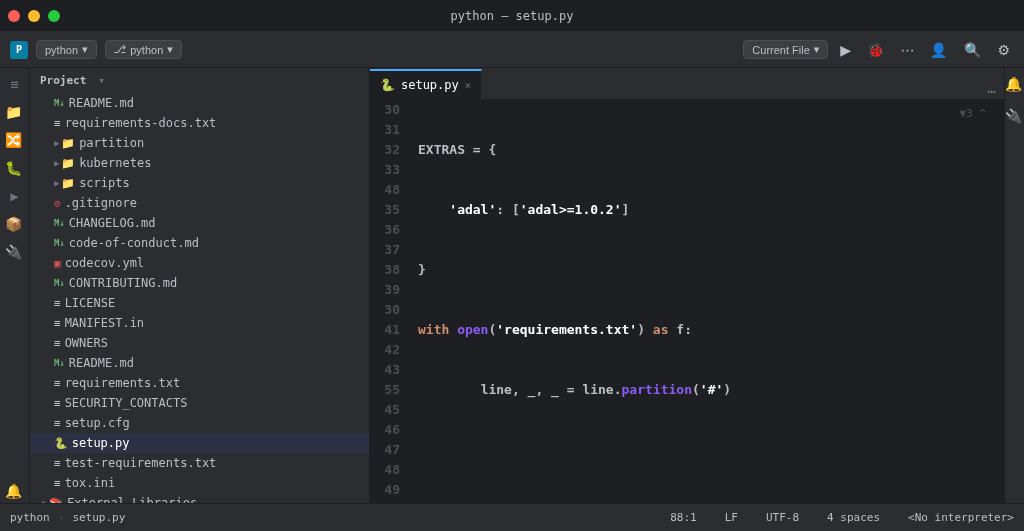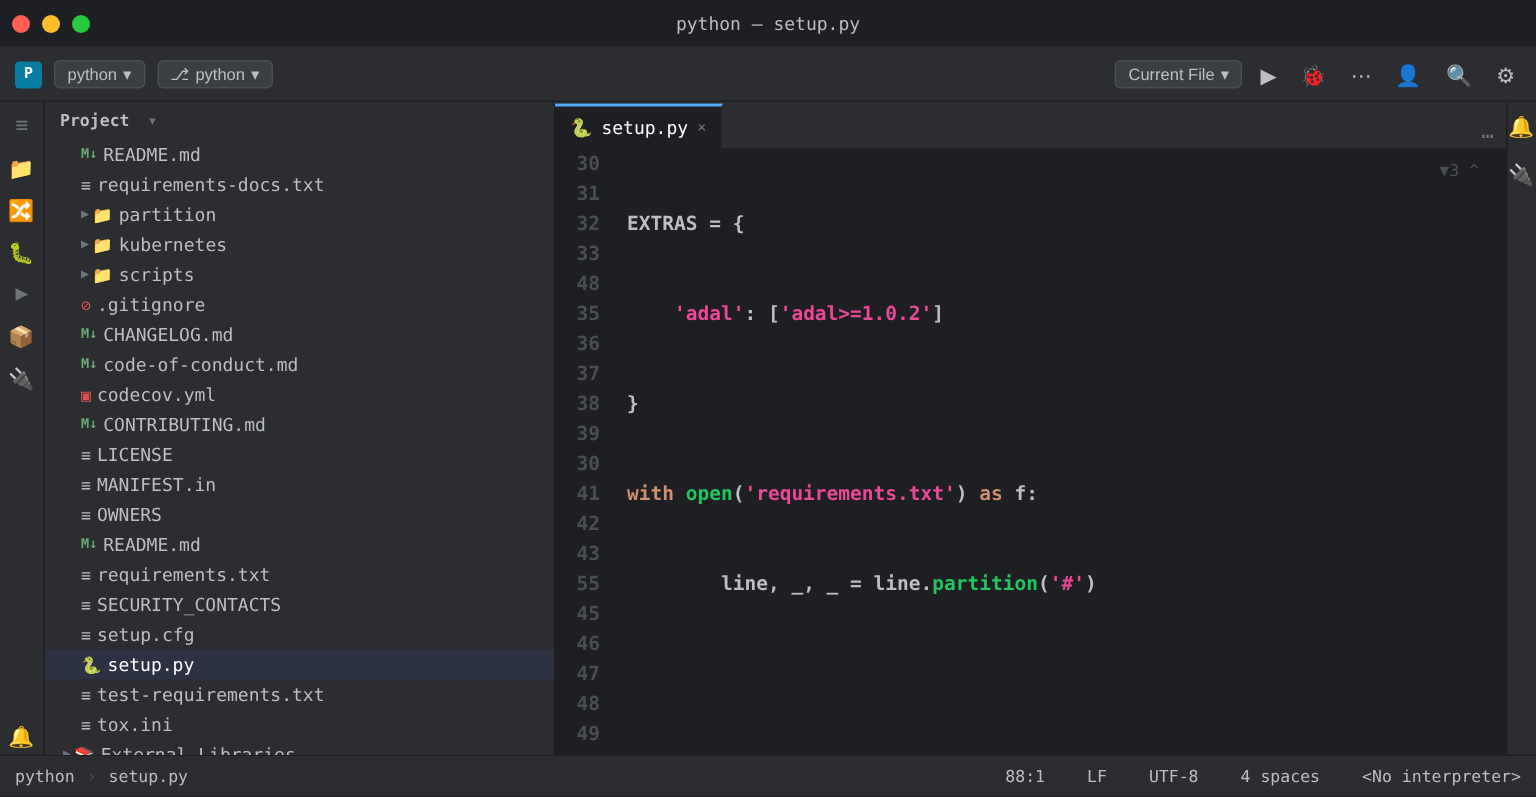--- a/index.html
+++ b/index.html
@@ -199,22 +199,22 @@
     #code-content {
       flex: 1;
       padding-left: 8px;
       white-space: pre;
       overflow-x: auto;
     }
     .code-line { height: 20px; font-weight: bold; }
 
     
     .kw { color: #cf8e6d; }
-    .fn { color: #22c55e; }
-    .str { color: #ec4899; }
+    .fn { color: #8b5cf6; }
+    .str { color: #ffffff; }
     .var { color: #bcbec4; }
     .op { color: #bcbec4; }
 
     
     #right-sidebar {
       width: 20px;
       background: #2b2d30;
       border-left: 1px solid #1e1f22;
       display: flex; flex-direction: column; align-items: center;
       padding-top: 4px; gap: 8px;

